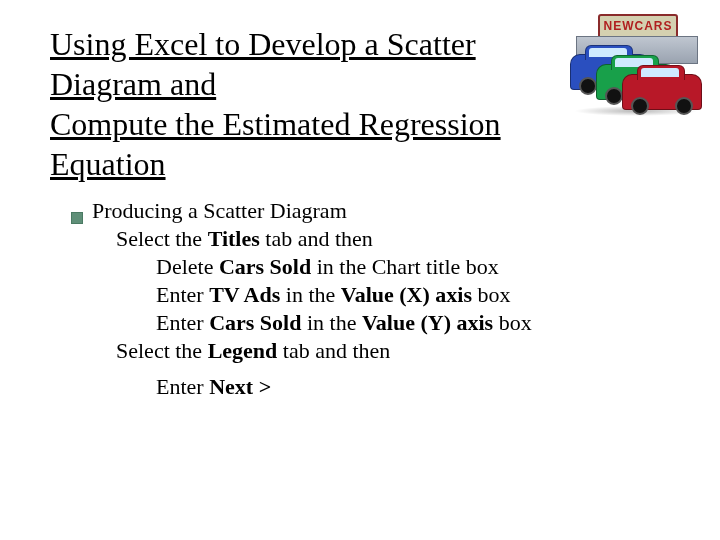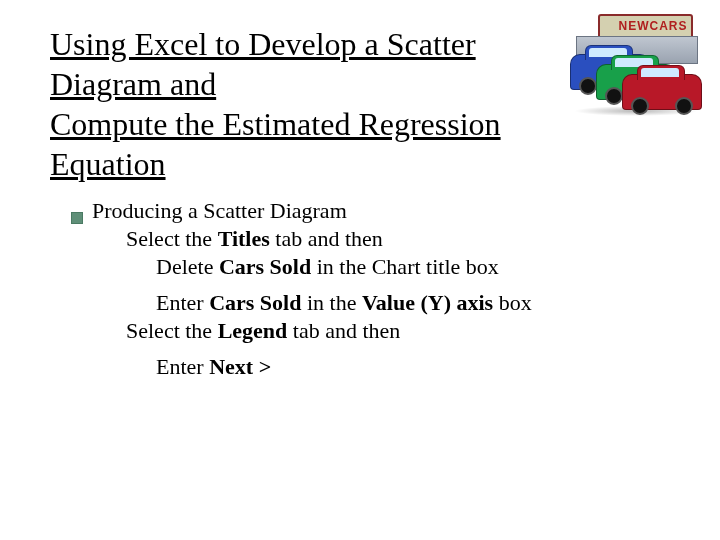--- a/index.html
+++ b/index.html
@@ -50,21 +50,21 @@
     height: 0;
     border-top: 7px solid transparent;
     border-bottom: 7px solid transparent;
     border-left: 11px solid #9aa6b8;
     margin-top: -1px;
   }
   .line-text {
     white-space: pre;
   }
   .b { font-weight: bold; }
-  .indent1 { margin-left: 34px; }
+  .indent1 { margin-left: 24px; }
   .indent2 { margin-left: 64px; }
   .illus {
     position: absolute;
     top: 14px;
     right: 18px;
     width: 132px;
     height: 96px;
   }
   .sign {
     position: absolute;
@@ -75,21 +75,20 @@
     background: #d4d0b0;
     border: 2px solid #8a2b2b;
     border-radius: 3px;
     font-family: Impact, "Arial Black", sans-serif;
     font-size: 12px;
     letter-spacing: 1px;
     color: #b02020;
     text-align: center;
     line-height: 20px;
     font-weight: bold;
-    padding-left: 15px;
   }
   .building {
     position: absolute;
     top: 22px;
     left: 6px;
     width: 120px;
     height: 26px;
     background: linear-gradient(#bfc6d0, #9aa3b0);
     border: 1px solid #6b7482;
   }
@@ -192,20 +191,21 @@
       <div class="line-text indent1"><span>Select the </span><span class="b">Titles</span><span> tab and then</span></div>
     </div>
 
     <div class="row">
       <div class="bullet-slot"></div>
       <div class="line-text indent2"><span>Delete </span><span class="b">Cars Sold</span><span> in the Chart title box</span></div>
     </div>
 
     <div class="row">
       <div class="bullet-slot"></div>
+      <div class="line-text indent2"><span>Enter </span><span class="b">TV Ads</span><span> in the </span><span class="b">Value (X) axis</span><span> box</span></div>
     </div>
 
     <div class="row">
       <div class="bullet-slot"></div>
       <div class="line-text indent2"><span>Enter </span><span class="b">Cars Sold</span><span> in the </span><span class="b">Value (Y) axis</span><span> box</span></div>
     </div>
 
     <div class="row">
       <div class="bullet-slot"></div>
       <div class="line-text indent1"><span>Select the </span><span class="b">Legend</span><span> tab and then</span></div>

